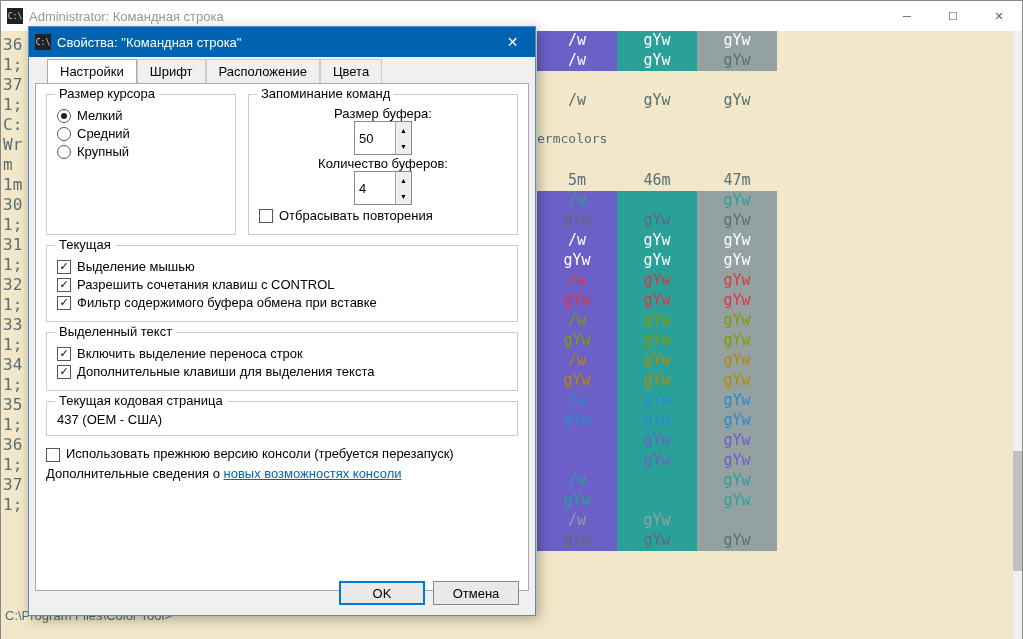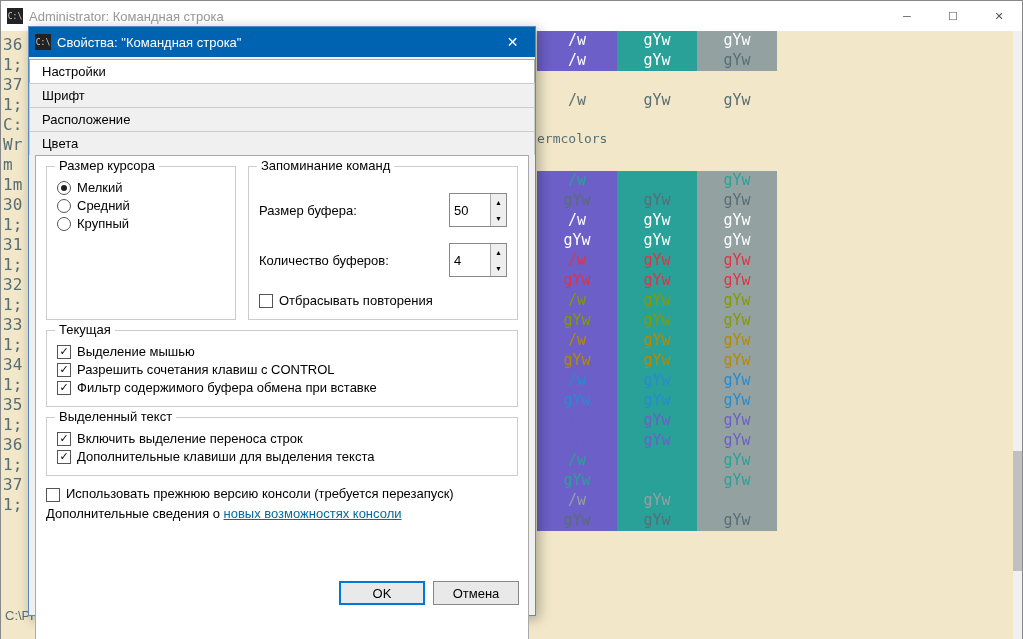--- a/index.html
+++ b/index.html
@@ -139,24 +139,23 @@
   margin-left: auto;
   width: 45px; height: 30px;
   display: flex;
   align-items: center;
   justify-content: center;
   color: #fff;
   font-size: 14px;
 }
 .tabs {
   display: flex;
-  padding-left: 0;
+  padding-left: 18px;
   background: #f0f0f0;
   margin-top: 2px;
-  flex-direction: column;
 }
 .tab {
   padding: 4px 12px;
   border: 1px solid #ccc;
   border-bottom: none;
   background: #f0f0f0;
   margin-right: 0;
   position: relative;
 }
 .tab.active {
@@ -214,21 +213,22 @@
   border-radius: 50%;
 }
 .checkbox.checked::after {
   content: "✓";
   font-size: 11px;
   line-height: 1;
 }
 .form-row {
   display: flex;
   align-items: center;
-  margin: 16px 0;
+  margin: 1px 0;
+  flex-direction: column;
 }
 .form-row label { flex: 1; }
 .spinbox {
   display: flex;
   border: 1px solid #888;
   width: 58px;
   height: 34px;
   background: #fff;
 }
 .spinbox input {
@@ -341,20 +341,25 @@
       <div style="height: 20px;"></div>
       <div class="cellrow">
         <div class="cell  txt-dim">/w</div>
         <div class="cell  txt-dim">gYw</div>
         <div class="cell  txt-dim">gYw</div>
       </div>
       <div class="cellrow" style="margin-top: 20px; justify-content: flex-end;">
         <div class="txt-dim" style="width: 240px; font-family: Consolas, monospace;">ermcolors</div>
       </div>
       <div style="height: 20px;"></div>
+      <div class="cellrow">
+        <div class="cell  txt-dim">5m</div>
+        <div class="cell  txt-dim">46m</div>
+        <div class="cell  txt-dim">47m</div>
+      </div>
       <div class="cellrow">
         <div class="cell c-purple txt-dteal">/w</div>
         <div class="cell c-teal txt-dteal">gYw</div>
         <div class="cell c-gray txt-dteal">gYw</div>
       </div>
       <div class="cellrow">
         <div class="cell c-purple txt-dim">gYw</div>
         <div class="cell c-teal txt-dim">gYw</div>
         <div class="cell c-gray txt-dim">gYw</div>
       </div>
@@ -526,20 +531,24 @@
       <div class="check-row">
           <span class="checkbox checked"></span>
           <span>Включить выделение переноса строк</span>
         </div>
       <div class="check-row">
           <span class="checkbox checked"></span>
           <span>Дополнительные клавиши для выделения текста</span>
         </div>
     </div>
 
+    <div class="groupbox">
+      <div class="groupbox-title">Текущая кодовая страница</div>
+      <div>437  (OEM - США)</div>
+    </div>
 
     <div class="legacy-row">
       <span class="checkbox"></span>
       <span>Использовать прежнюю версию консоли (требуется перезапуск)</span>
     </div>
     <div style="margin-top:2px;">
       <span>Дополнительные сведения о </span><a href="#" class="link">новых возможностях консоли</a>
     </div>
 
   </div>

